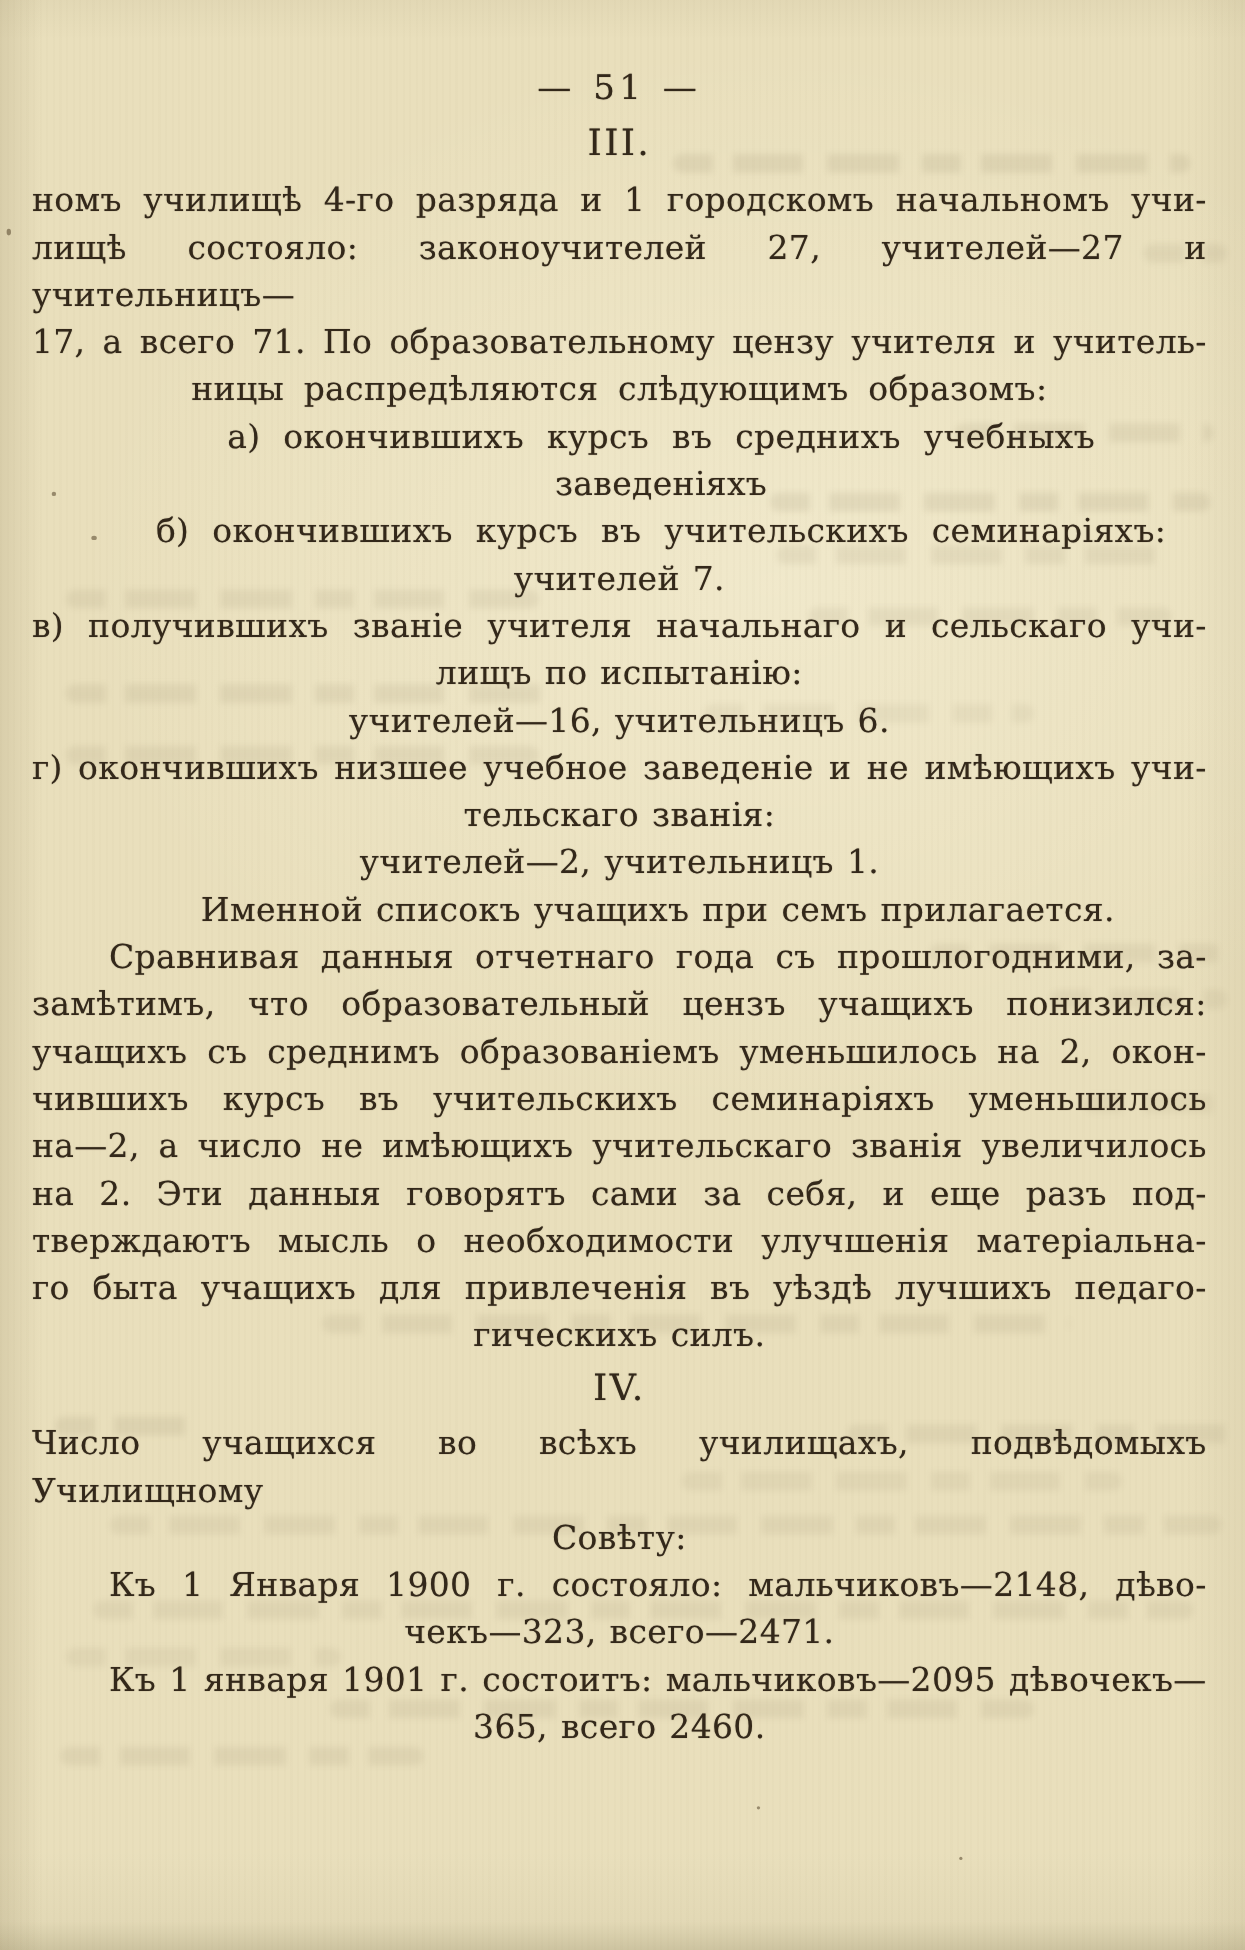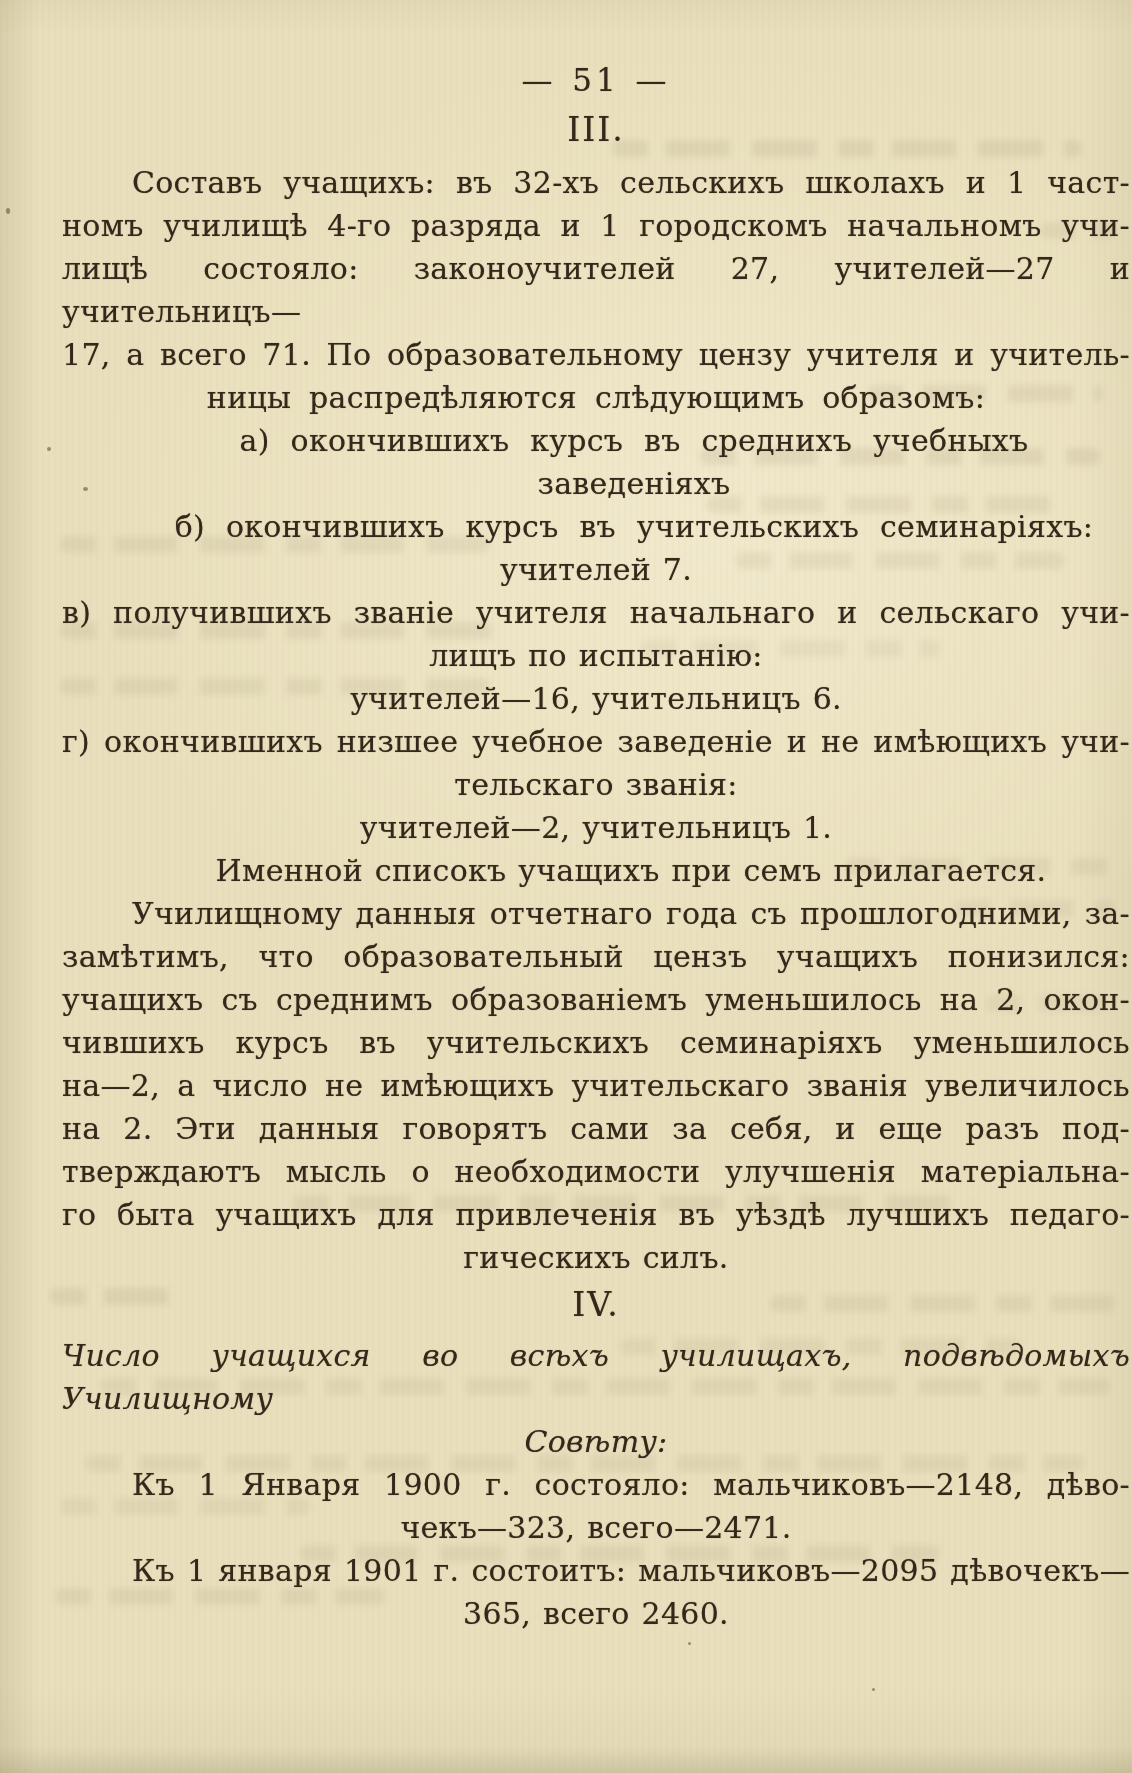--- a/index.html
+++ b/index.html
@@ -20,38 +20,38 @@
       linear-gradient(to top, rgba(104,96,60,0.22), rgba(104,96,60,0.05) 26px, rgba(104,96,60,0) 90px);
     overflow:hidden;
   }
   
   .page::before{
     content:"";position:absolute;inset:0;z-index:0;pointer-events:none;
     background:repeating-linear-gradient(90deg, rgba(150,135,95,0.06) 0 2px, rgba(150,135,95,0) 2px 6px);
     opacity:.5;
   }
   .text-block{
-    position:absolute;left:62px;top:58px;width:1068px;z-index:2;
+    position:absolute;left:29px;top:58px;width:1068px;z-index:2;
     color:var(--ink,#33281a);
     font-size:30px;line-height:43px;
     letter-spacing:0.3px;word-spacing:2px;
     text-shadow:0 0 1px rgba(51,40,26,0.5);
   }
   .pagenum{
     text-align:center;font-size:31px;line-height:44px;letter-spacing:4px;
     margin-bottom:6px;
   }
   .ln{min-height:43px;}
   .j{text-align:justify;text-align-last:justify;}
   .l{text-align:center;}
   .c{text-align:center;}
   .i{text-indent:70px;}
   .a{padding-left:76px;word-spacing:11px;}
   .sp{word-spacing:8px;}
-  .it{font-style:italic;}
+  .it{}
   .h{
     text-align:center;text-align-last:center;font-size:33px;letter-spacing:2px;
   }
   .m1{margin-bottom:10px;}
   .m2{margin-top:4px;margin-bottom:8px;}
   
   .ghost{
     position:absolute;height:17px;z-index:1;border-radius:8px;
     background:repeating-linear-gradient(90deg,
       rgba(133,121,90,0.42) 0 36px, rgba(133,121,90,0) 36px 54px,
@@ -92,36 +92,35 @@
   <div class="speck" style="left:47px;top:447px;width:4px;height:4px;"></div>
   <div class="speck" style="left:83px;top:487px;width:5px;height:4px;"></div>
   <div class="speck" style="left:6px;top:208px;width:4px;height:6px;"></div>
   <div class="speck" style="left:688px;top:1642px;width:3px;height:3px;"></div>
   <div class="speck" style="left:872px;top:1688px;width:3px;height:3px;"></div>
 
   <div class="text-block">
     <div class="pagenum">— 51 —</div>
     <div>
         <div class="ln h m1">III.</div>
-        <div class="ln j i">Составъ учащихъ: въ 32-хъ сельскихъ школахъ и 1 част-</div>
         <div class="ln j">номъ училищѣ 4-го разряда и 1 городскомъ начальномъ учи-</div>
         <div class="ln j">лищѣ состояло: законоучителей 27, учителей—27 и учительницъ—</div>
         <div class="ln j">17, а всего 71. По образовательному цензу учителя и учитель-</div>
         <div class="ln l sp">ницы распредѣляются слѣдующимъ образомъ:</div>
         <div class="ln l a">а) окончившихъ курсъ въ среднихъ учебныхъ заведеніяхъ</div>
         <div class="ln l a">б) окончившихъ курсъ въ учительскихъ семинаріяхъ:</div>
         <div class="ln c">учителей 7.</div>
         <div class="ln j">в) получившихъ званіе учителя начальнаго и сельскаго учи-</div>
         <div class="ln c">лищъ по испытанію:</div>
         <div class="ln c">учителей—16, учительницъ 6.</div>
         <div class="ln j">г) окончившихъ низшее учебное заведеніе и не имѣющихъ учи-</div>
         <div class="ln c">тельскаго званія:</div>
         <div class="ln c">учителей—2, учительницъ 1.</div>
         <div class="ln l i">Именной списокъ учащихъ при семъ прилагается.</div>
-        <div class="ln j i">Училищному данныя отчетнаго года съ прошлогодними, за-</div>
+        <div class="ln j i">Сравнивая данныя отчетнаго года съ прошлогодними, за-</div>
         <div class="ln j">замѣтимъ, что образовательный цензъ учащихъ понизился:</div>
         <div class="ln j">учащихъ съ среднимъ образованіемъ уменьшилось на 2, окон-</div>
         <div class="ln j">чившихъ курсъ въ учительскихъ семинаріяхъ уменьшилось</div>
         <div class="ln j">на—2, а число не имѣющихъ учительскаго званія увеличилось</div>
         <div class="ln j">на 2. Эти данныя говорятъ сами за себя, и еще разъ под-</div>
         <div class="ln j">тверждаютъ мысль о необходимости улучшенія матеріальна-</div>
         <div class="ln j">го быта учащихъ для привлеченія въ уѣздѣ лучшихъ педаго-</div>
         <div class="ln l">гическихъ силъ.</div>
         <div class="ln h m2">IV.</div>
         <div class="ln j it">Число учащихся во всѣхъ училищахъ, подвѣдомыхъ Училищному</div>

